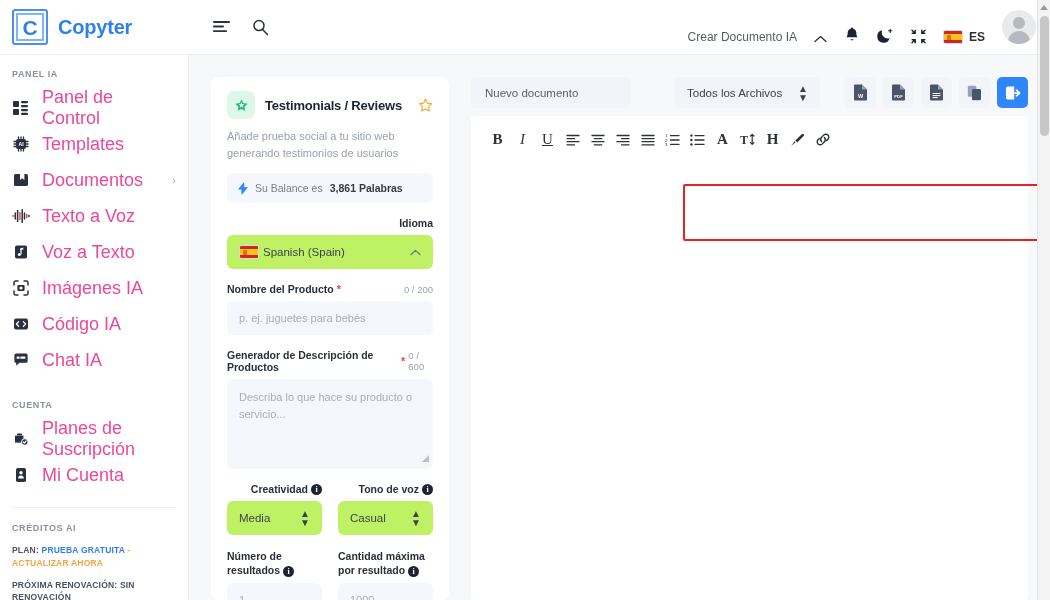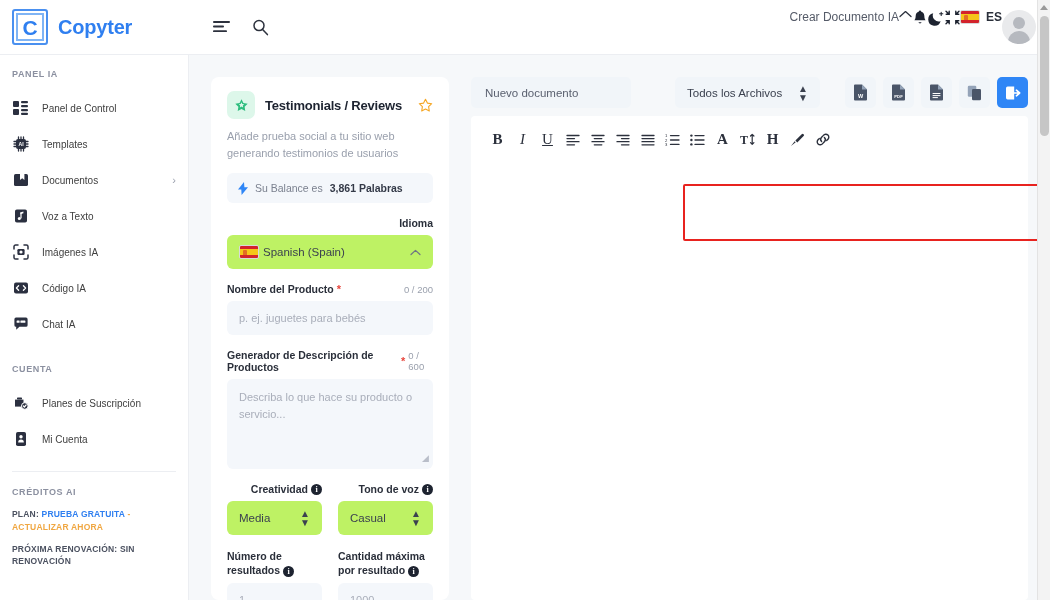--- a/index.html
+++ b/index.html
@@ -24,21 +24,21 @@
     width: 36px; height: 36px; border: 2px solid #4a90f0; border-radius: 3px;
     display: flex; align-items: center; justify-content: center;
     box-shadow: inset 0 0 0 2px #ffffff, inset 0 0 0 4px #7fb4f5;
   }
   .logo-sq span { color: #2f7ff0; font-size: 21px; font-weight: 700; line-height: 1; }
   .brand-name { color: #2f7ff0; font-size: 20px; font-weight: 700; letter-spacing: -0.2px; }
 
   .tb-icon { color: #3a3f4c; display: flex; align-items: center; justify-content: center; cursor: pointer; }
   .tb-left { display: flex; align-items: center; gap: 22px; margin-left: 24px; }
 
-  .tb-right { margin-left: auto; display: flex; align-items: flex-start; padding-right: 14px; }
+  .tb-right { margin-left: auto; display: flex; align-items: flex-end; gap: 17px; padding-right: 14px; }
   .tb-text { font-size: 12px; color: #555b68; }
   .flag {
     width: 20px; height: 14px; border-radius: 2px; overflow: hidden; display: block;
     background: linear-gradient(to bottom, #d3232b 0 25%, #f5c518 25% 75%, #d3232b 75% 100%);
     position: relative; border: 1px solid #d9d9d9;
   }
   .flag::after { content:""; position:absolute; left:3px; top:4px; width:4px; height:6px; background:#d3232b; opacity:.55; border-radius:1px; }
   .lang { display: flex; align-items: center; gap: 6px; }
   .lang-label { font-size: 12px; color: #2a2f3a; font-weight: 600; }
   .avatar-wrap { position: relative; width: 34px; height: 34px; display:flex; align-items:center; justify-content:center; }
@@ -57,21 +57,21 @@
   }
   .sec-title {
     font-size: 9px; font-weight: 700; color: #8b90a0; letter-spacing: .6px;
     padding: 0 0 0 12px; margin-bottom: 11px; text-transform: uppercase;
   }
   .nav-item {
     display: flex; align-items: center; gap: 12px;
     height: 36px; padding: 0 12px; cursor: pointer; position: relative;
   }
   .nav-ico { width: 18px; min-width: 18px; display: flex; align-items: center; justify-content: center; color: #2b3040; }
-  .nav-label { font-size: 10px; color: #404040; }
+  .nav-label { font-size: 18px; color: #ec4899; }
   .nav-chev { margin-left: auto; color: #9aa0ad; font-size: 11px; }
   .sb-divider { height: 1px; background: #eceef2; margin: 14px 12px 0 12px; }
   .credits { padding: 0 12px; }
   .credit-line { font-size: 8.5px; font-weight: 700; letter-spacing: .2px; color: #4b5160; line-height: 1.5; margin-bottom: 9px; }
   .c-blue { color: #2f7ff0; }
   .c-orange { color: #f0a742; }
 
   
   .main {
     flex: 1; background: #f6f8fa; min-width: 0; position: relative;
@@ -284,20 +284,37 @@
         <span class="nav-ico">
           <svg width="16" height="16" viewBox="0 0 16 16">
             <rect x="1" y="2" width="14" height="12" rx="1.6" fill="#2b3040"></rect>
             <path d="M7 2v6l2.2-1.7L11.4 8V2z" fill="#ffffff"></path>
           </svg>
         </span>
         <span class="nav-label">Documentos</span>
         <span class="nav-chev">›</span>
       </div>
 
+      <div class="nav-item">
+        <span class="nav-ico">
+          <svg width="18" height="16" viewBox="0 0 18 16">
+            <g stroke-linecap="round" stroke-width="1.5">
+              <line x1="1" y1="7.5" x2="1" y2="8.5" stroke="#c85b5b"></line>
+              <line x1="3.3" y1="5" x2="3.3" y2="11" stroke="#2b3040"></line>
+              <line x1="5.6" y1="2.5" x2="5.6" y2="13.5" stroke="#2b3040"></line>
+              <line x1="7.9" y1="4.5" x2="7.9" y2="11.5" stroke="#c85b5b"></line>
+              <line x1="10.2" y1="1.8" x2="10.2" y2="14.2" stroke="#2b3040"></line>
+              <line x1="12.5" y1="5" x2="12.5" y2="11" stroke="#2b3040"></line>
+              <line x1="14.8" y1="6.5" x2="14.8" y2="9.5" stroke="#c85b5b"></line>
+              <line x1="17" y1="7.5" x2="17" y2="8.5" stroke="#2b3040"></line>
+            </g>
+          </svg>
+        </span>
+        <span class="nav-label">Texto a Voz</span>
+      </div>
 
       <div class="nav-item">
         <span class="nav-ico">
           <svg width="16" height="16" viewBox="0 0 16 16">
             <rect x="2" y="1.5" width="12" height="13" rx="1.8" fill="#2b3040"></rect>
             <g fill="#ffffff">
               <circle cx="6.3" cy="10.4" r="1.5"></circle>
                 <rect x="7.4" y="4.4" width="1.2" height="6"></rect>
               <path d="M7.4 4.4l3-1v1.8l-3 1z"></path>
             </g>

